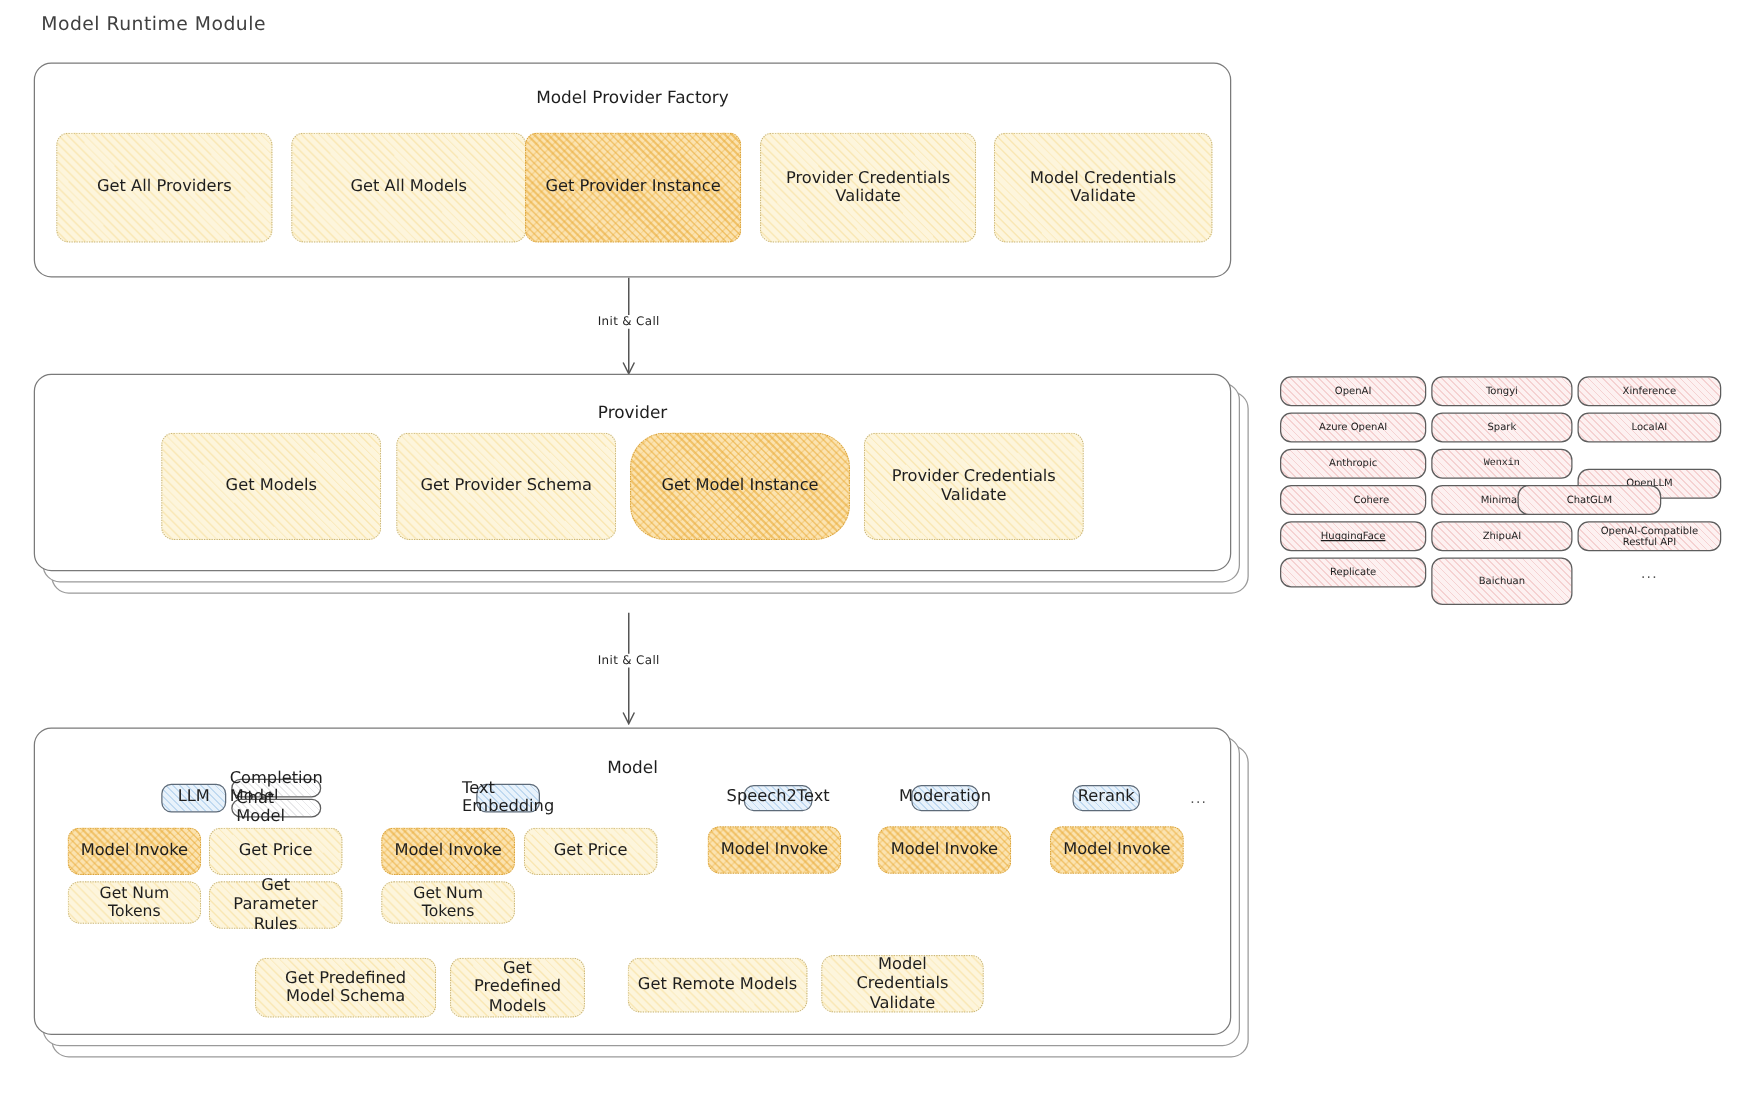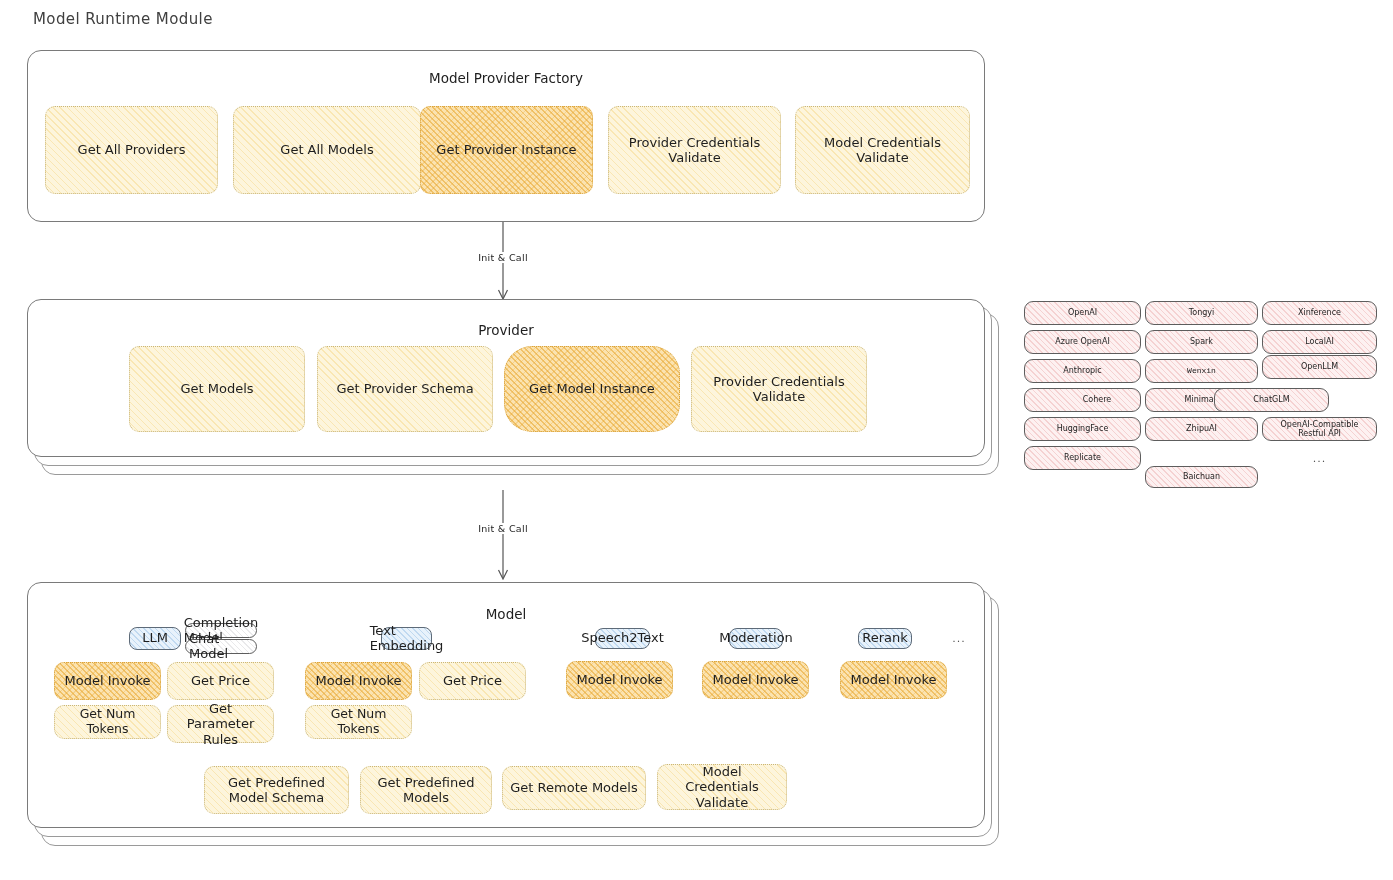--- a/index.html
+++ b/index.html
@@ -100,33 +100,33 @@
 
 <div class="abs node" style="left:129px;top:346px;width:176px;height:86px;">Get Models</div>
 <div class="abs node" style="left:317px;top:346px;width:176px;height:86px;">Get Provider Schema</div>
 <div class="abs node hot" style="left:504px;top:346px;width:176px;height:86px;border-radius:28px;">Get Model Instance</div>
 <div class="abs node" style="left:691px;top:346px;width:176px;height:86px;">Provider Credentials Validate</div>
 
 <div class="abs chip" style="left:1024px;top:301px;width:117px;height:24px;">OpenAI</div>
 <div class="abs chip" style="left:1024px;top:330px;width:117px;height:24px;">Azure OpenAI</div>
 <div class="abs chip" style="left:1024px;top:359px;width:117px;height:24px;">Anthropic</div>
 <div class="abs chip" style="left:1024px;top:388px;width:117px;height:24px;padding-left:32px;">Cohere</div>
-<div class="abs chip" style="left:1024px;top:417px;width:117px;height:24px;">HuggingFace</div>
+<div class="abs chip" style="left:1024px;top:417px;width:117px;height:24px;text-decoration:underline;">HuggingFace</div>
 <div class="abs chip" style="left:1024px;top:446px;width:117px;height:24px;">Replicate</div>
 
 <div class="abs chip" style="left:1145px;top:301px;width:113px;height:24px;">Tongyi</div>
 <div class="abs chip" style="left:1145px;top:330px;width:113px;height:24px;">Spark</div>
 <div class="abs chip" style="left:1145px;top:359px;width:113px;height:24px;font-family:Liberation Mono, monospace;">Wenxin</div>
 <div class="abs chip" style="left:1145px;top:388px;width:113px;height:24px;">Minimax</div>
 <div class="abs chip" style="left:1145px;top:417px;width:113px;height:24px;">ZhipuAI</div>
-<div class="abs chip" style="left:1145px;top:446px;width:113px;height:22px;margin-top:20px;">Baichuan</div>
+<div class="abs chip" style="left:1145px;top:446px;width:113px;height:38px;">Baichuan</div>
 
 <div class="abs chip" style="left:1262px;top:301px;width:115px;height:24px;">Xinference</div>
 <div class="abs chip" style="left:1262px;top:330px;width:115px;height:24px;">LocalAI</div>
-<div class="abs chip" style="left:1262px;top:355px;width:115px;height:24px;">OpenLLM</div>
+<div class="abs chip" style="left:1262px;top:375px;width:115px;height:24px;">OpenLLM</div>
 <div class="abs chip" style="left:1214px;top:388px;width:115px;height:24px;">ChatGLM</div>
 <div class="abs chip" style="left:1262px;top:417px;width:115px;height:24px;">OpenAI-Compatible Restful API</div>
 <div class="abs ellipsis" style="left:1262px;top:452px;width:115px;text-align:center;">...</div>
 
 <svg class="abs" width="20" height="90" style="left:493px;top:490px;" viewBox="0 0 20 90">
   <path d="M10 0 L10 88" stroke="#555" stroke-width="1.2" fill="none"></path>
   <path d="M5.5 80 L10 89 L14.5 80" stroke="#555" stroke-width="1.2" fill="none"></path>
 </svg>
 <div class="abs arrow-label" style="left:453px;top:523px;width:100px;background:#fff;">Init &amp; Call</div>
 
@@ -154,15 +154,15 @@
 
 <div class="abs badge" style="left:729px;top:628px;width:54px;height:21px;">Moderation</div>
 <div class="abs node hot" style="left:702px;top:661px;width:107px;height:38px;">Model Invoke</div>
 
 <div class="abs badge" style="left:858px;top:628px;width:54px;height:21px;">Rerank</div>
 <div class="abs node hot" style="left:840px;top:661px;width:107px;height:38px;">Model Invoke</div>
 
 <div class="abs ellipsis" style="left:948px;top:632px;width:22px;text-align:center;">...</div>
 
 <div class="abs node" style="left:204px;top:766px;width:145px;height:48px;">Get Predefined Model Schema</div>
-<div class="abs node" style="left:360px;top:766px;width:132px;height:48px;text-align:center;">Get Predefined Models</div>
+<div class="abs node" style="left:360px;top:766px;width:108px;height:48px;text-align:center;">Get Predefined Models</div>
 <div class="abs node" style="left:502px;top:766px;width:144px;height:44px;">Get Remote Models</div>
 <div class="abs node" style="left:657px;top:764px;width:130px;height:46px;">Model Credentials Validate</div>
 
 </body></html>

